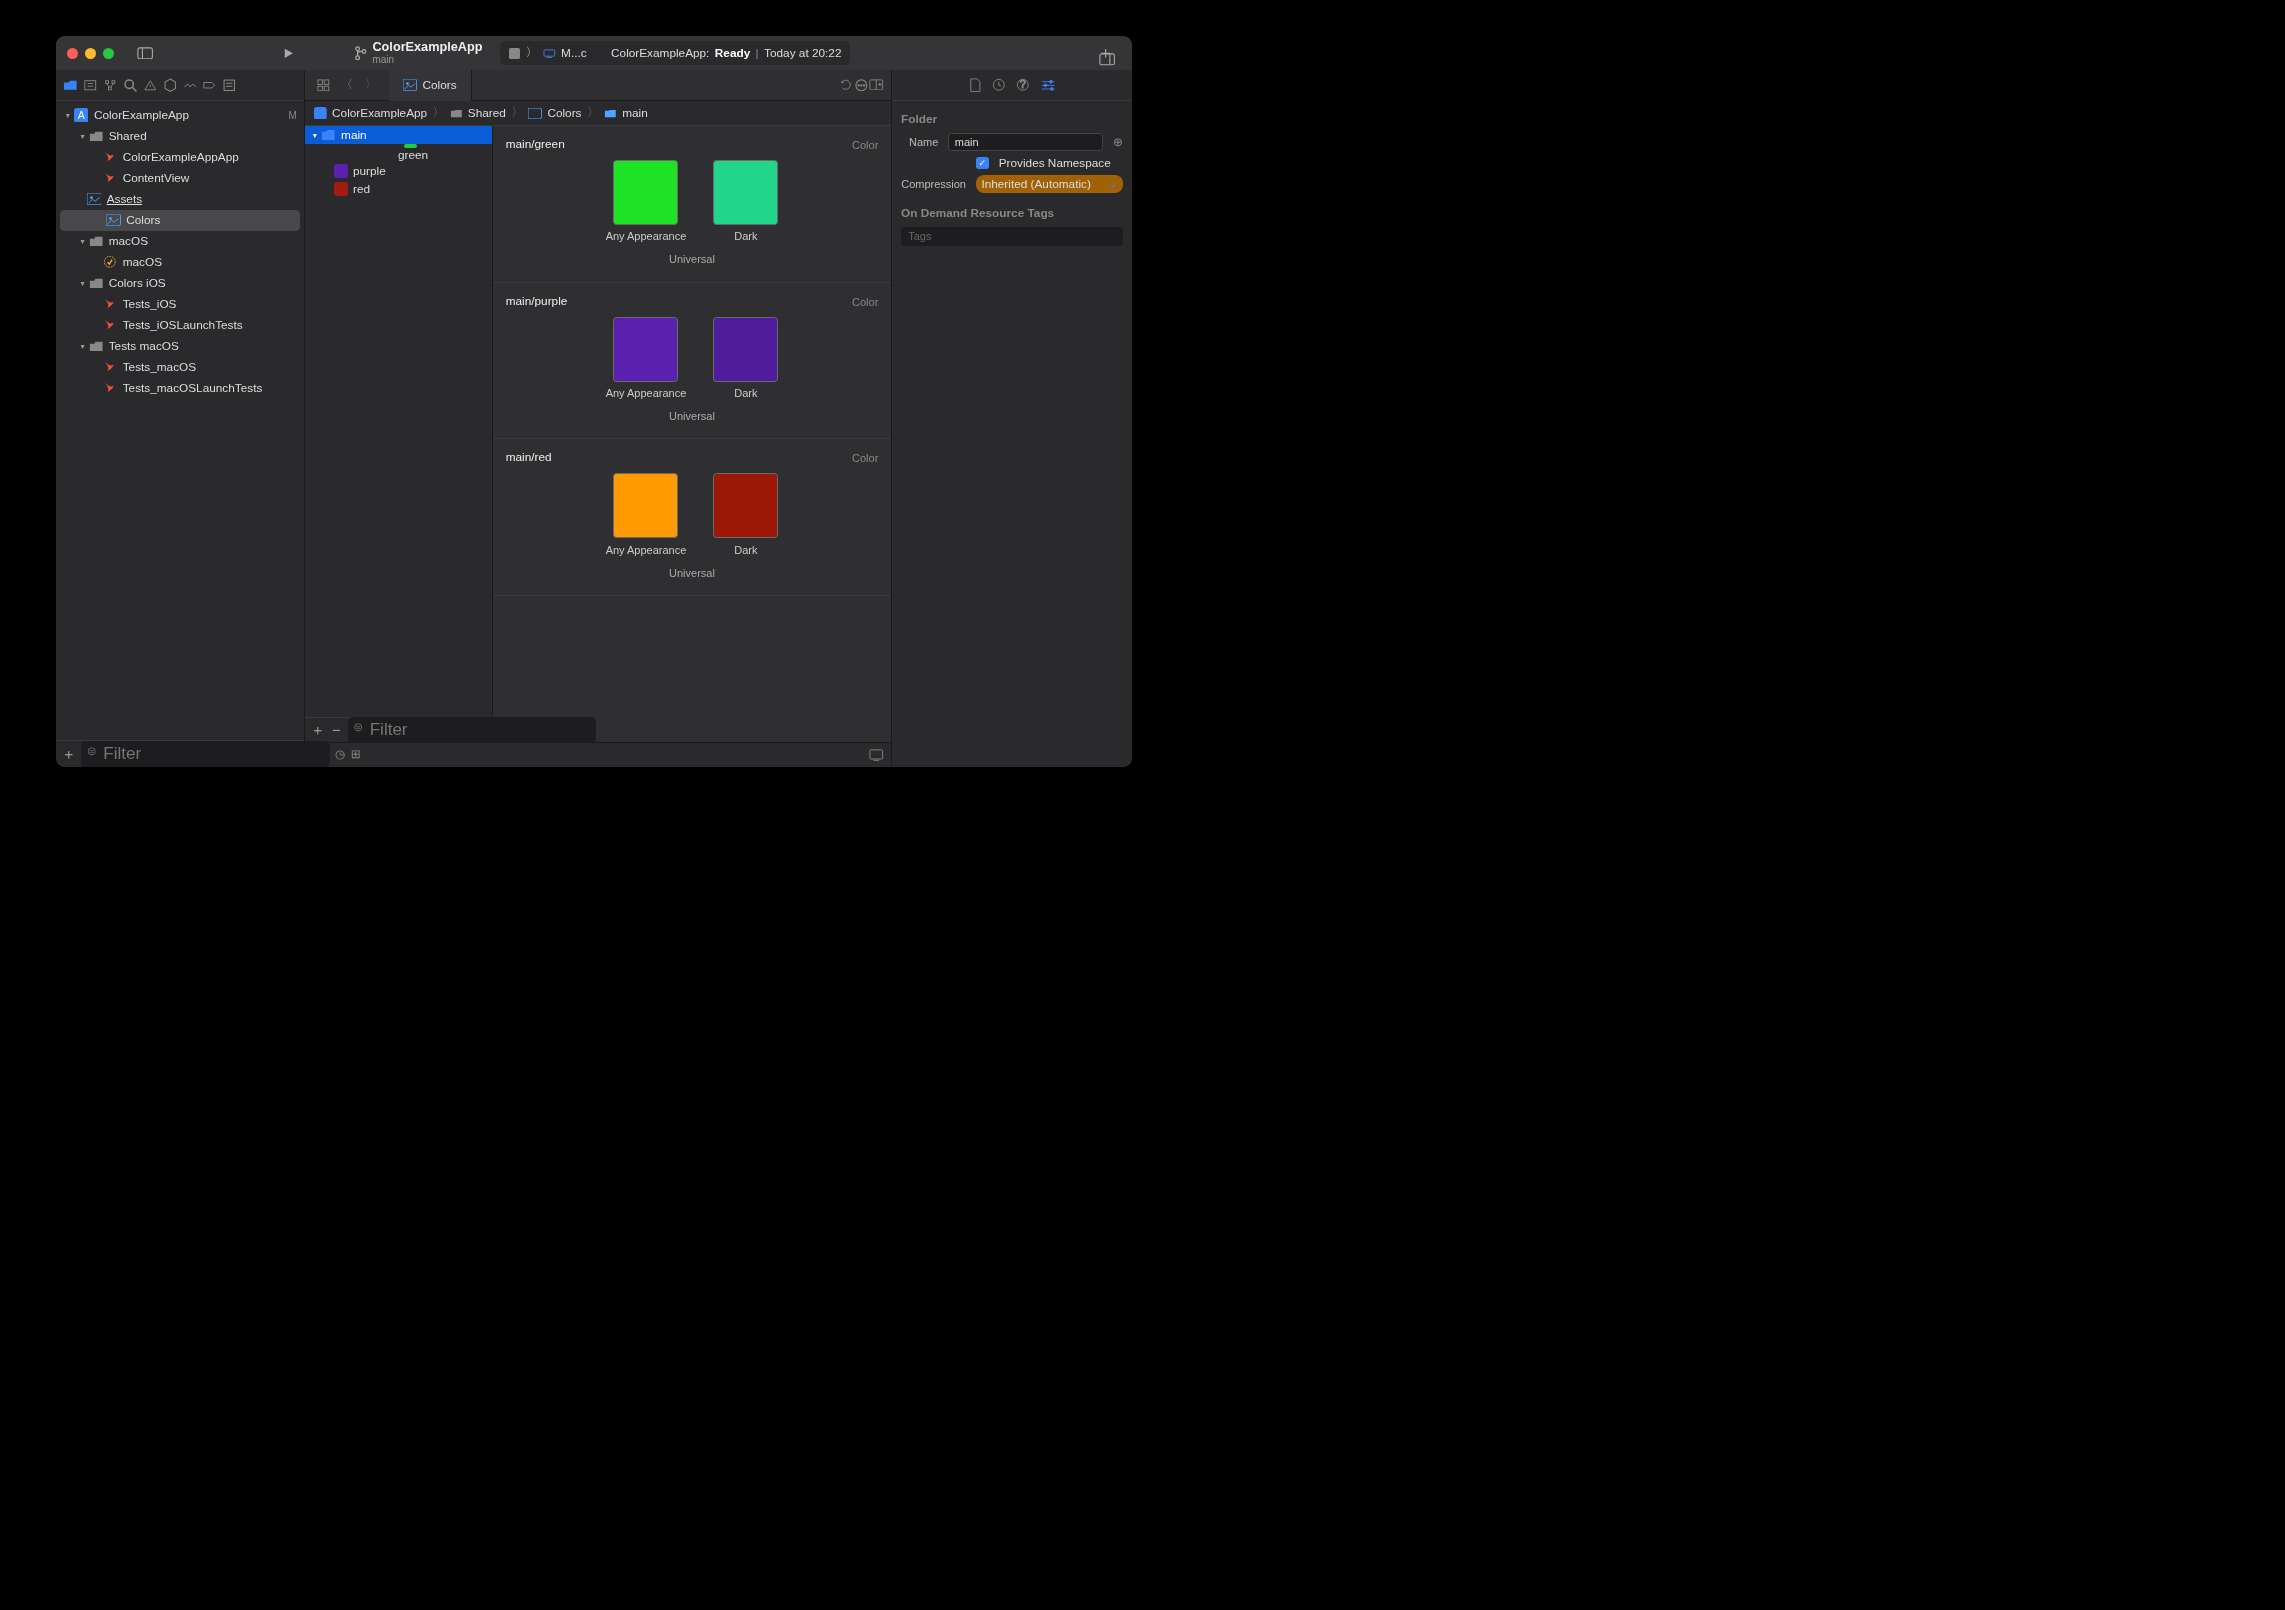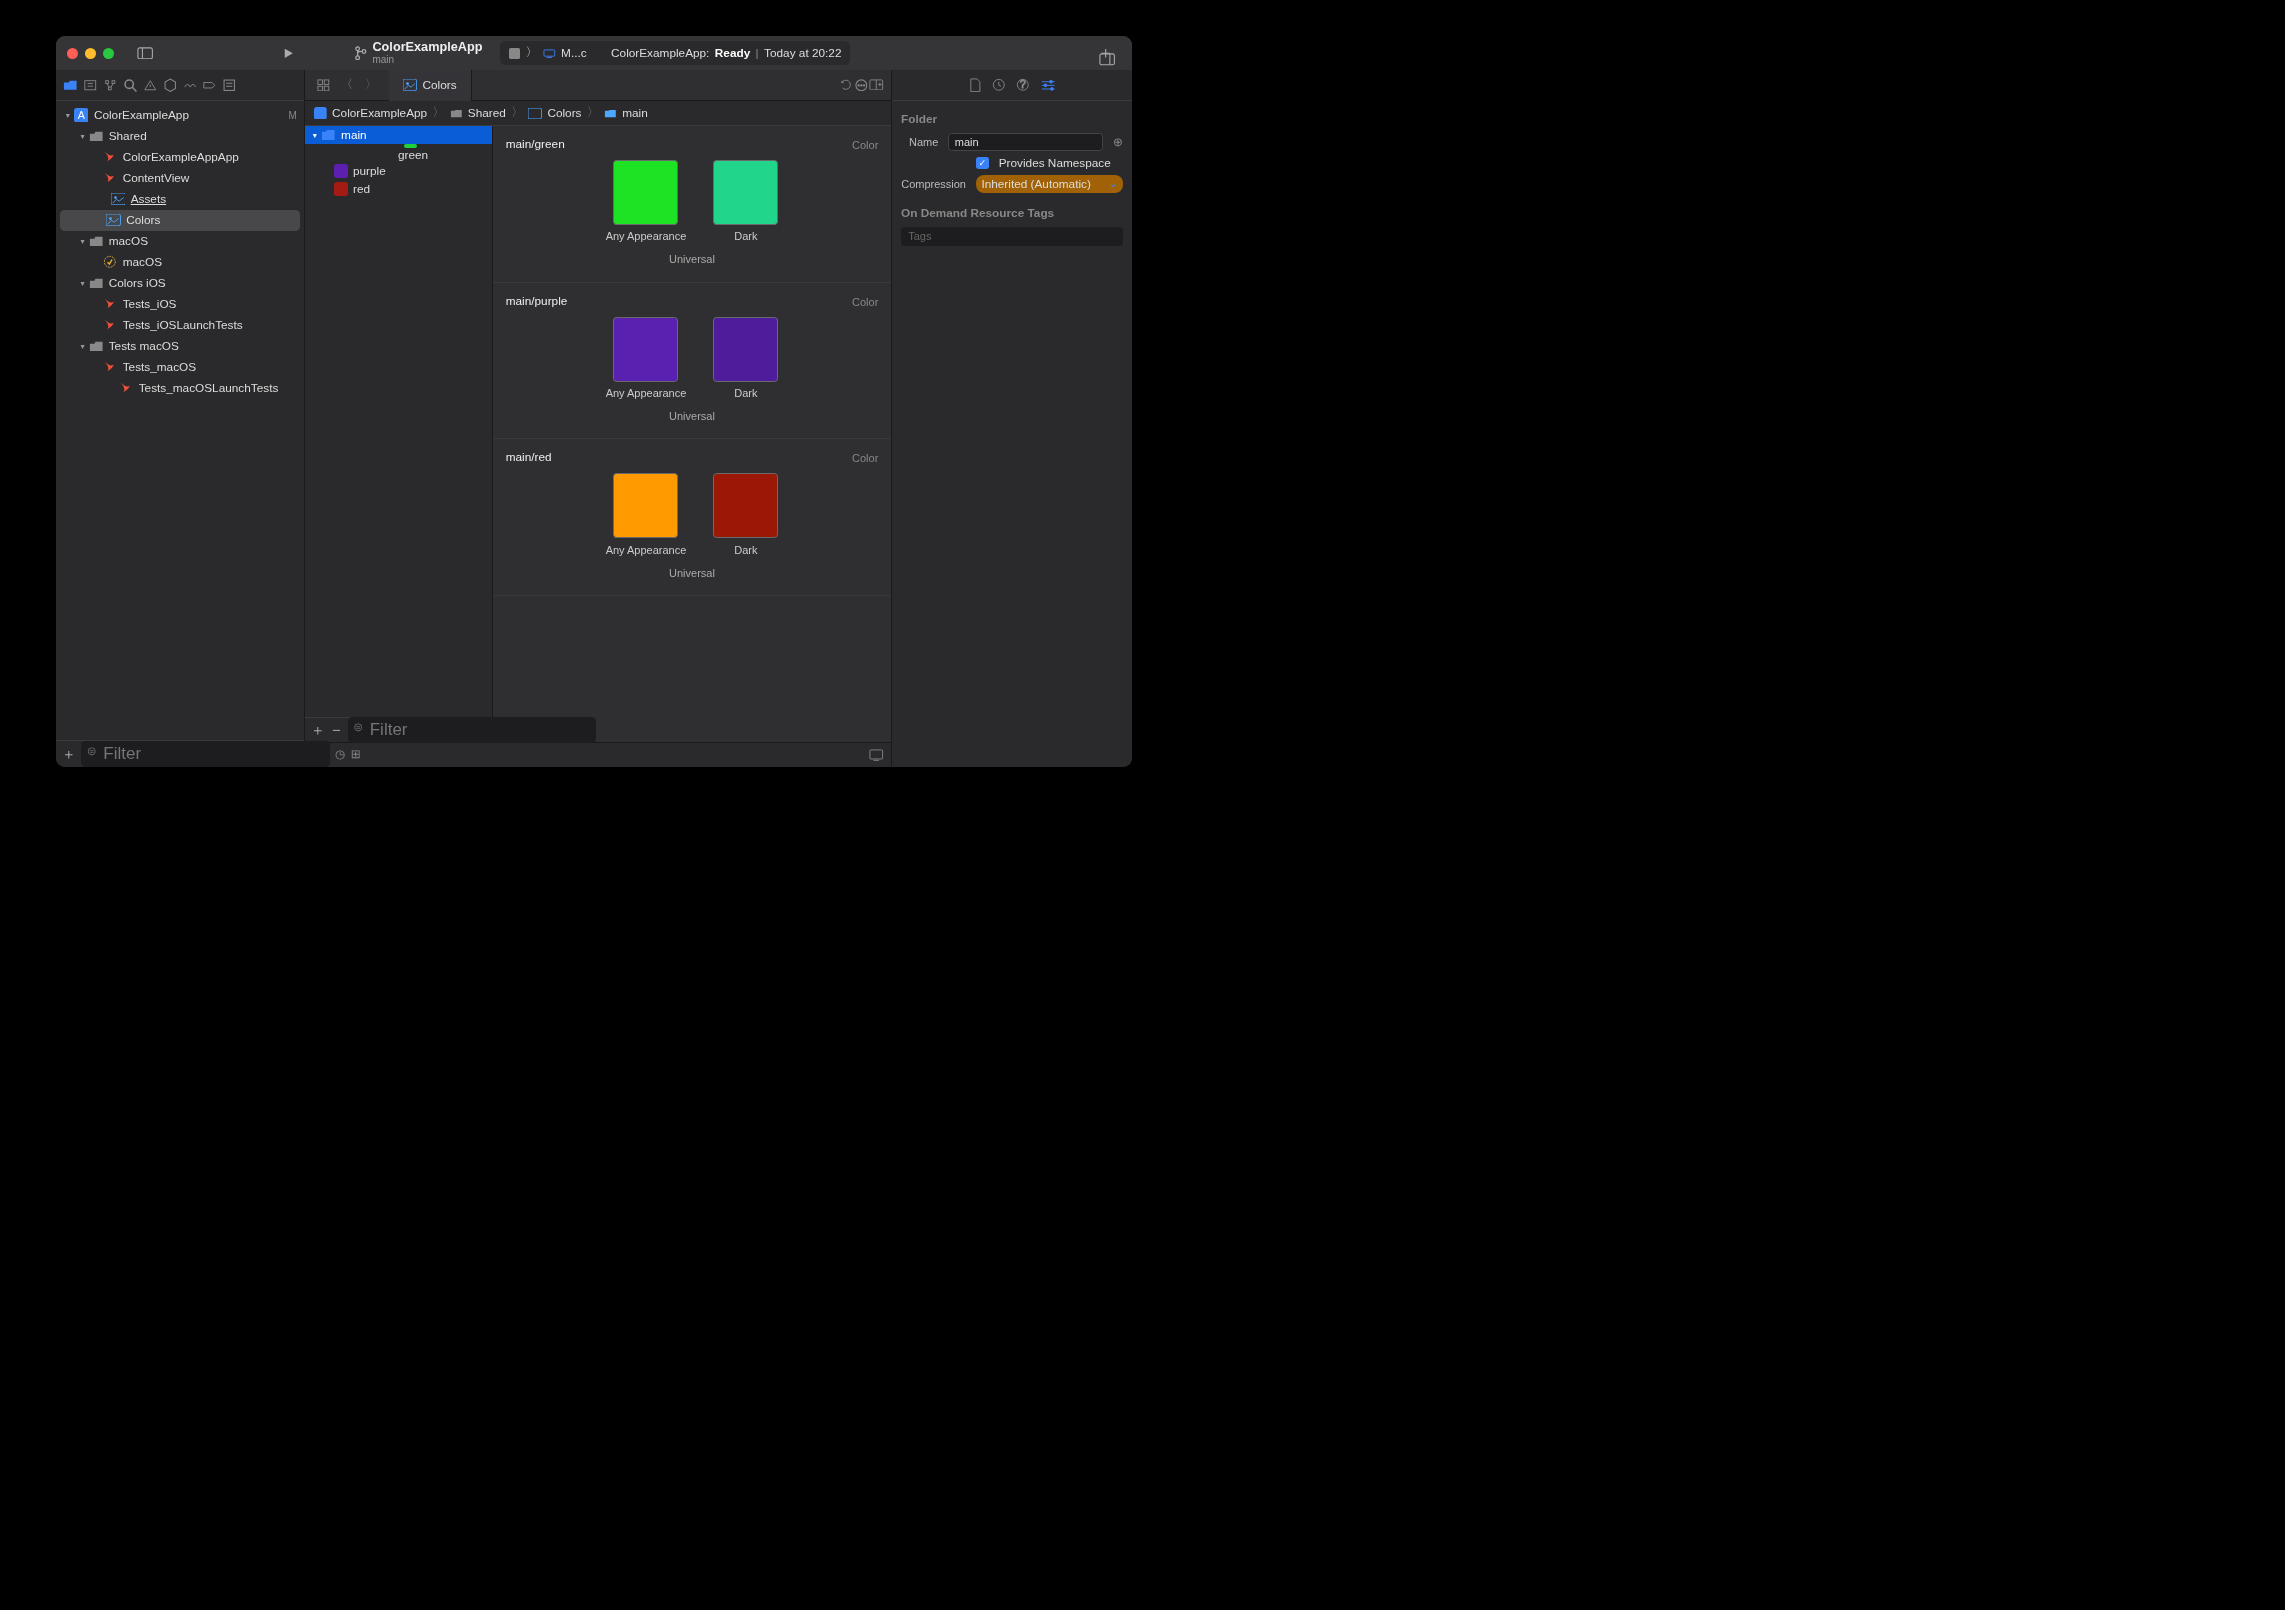--- a/index.html
+++ b/index.html
@@ -226,21 +226,21 @@
             </div>
             <div class="tree-row" style="padding-left: 36px;">
               <span class="disclosure"></span>
               <span class="tree-icon">
                 <svg width="13.6" height="13.6" viewBox="0 0 15 15">
                   <path d="M2 2 Q8 8 12 5 Q10 10 5 12 Q8 9 2 2" fill="#f05138"></path>
                 </svg>
               </span>
               <span>ContentView</span>
             </div>
-            <div class="tree-row" style="padding-left: 44px; text-decoration: underline;">
+            <div class="tree-row" style="padding-left: 20px; text-decoration: underline;">
               <span class="disclosure"></span>
               <span class="tree-icon">
                 <svg width="14.5" height="11.8" viewBox="0 0 16 13">
                   <rect x="0" y="0" width="16" height="13" rx="2" fill="none" stroke="#4ba7ff"></rect>
                   <circle cx="5" cy="5" r="1.5" fill="#4ba7ff"></circle>
                   <path d="M2 11 L6 7 L9 9 L14 5" fill="none" stroke="#4ba7ff"></path>
                 </svg>
               </span>
               <span>Assets</span>
             </div>
@@ -312,21 +312,21 @@
             </div>
             <div class="tree-row" style="padding-left: 36px;">
               <span class="disclosure"></span>
               <span class="tree-icon">
                 <svg width="13.6" height="13.6" viewBox="0 0 15 15">
                   <path d="M2 2 Q8 8 12 5 Q10 10 5 12 Q8 9 2 2" fill="#f05138"></path>
                 </svg>
               </span>
               <span>Tests_macOS</span>
             </div>
-            <div class="tree-row" style="padding-left: 52px;">
+            <div class="tree-row" style="padding-left: 36px;">
               <span class="disclosure"></span>
               <span class="tree-icon">
                 <svg width="13.6" height="13.6" viewBox="0 0 15 15">
                   <path d="M2 2 Q8 8 12 5 Q10 10 5 12 Q8 9 2 2" fill="#f05138"></path>
                 </svg>
               </span>
               <span>Tests_macOSLaunchTests</span>
             </div>
           </div>
       </div>

